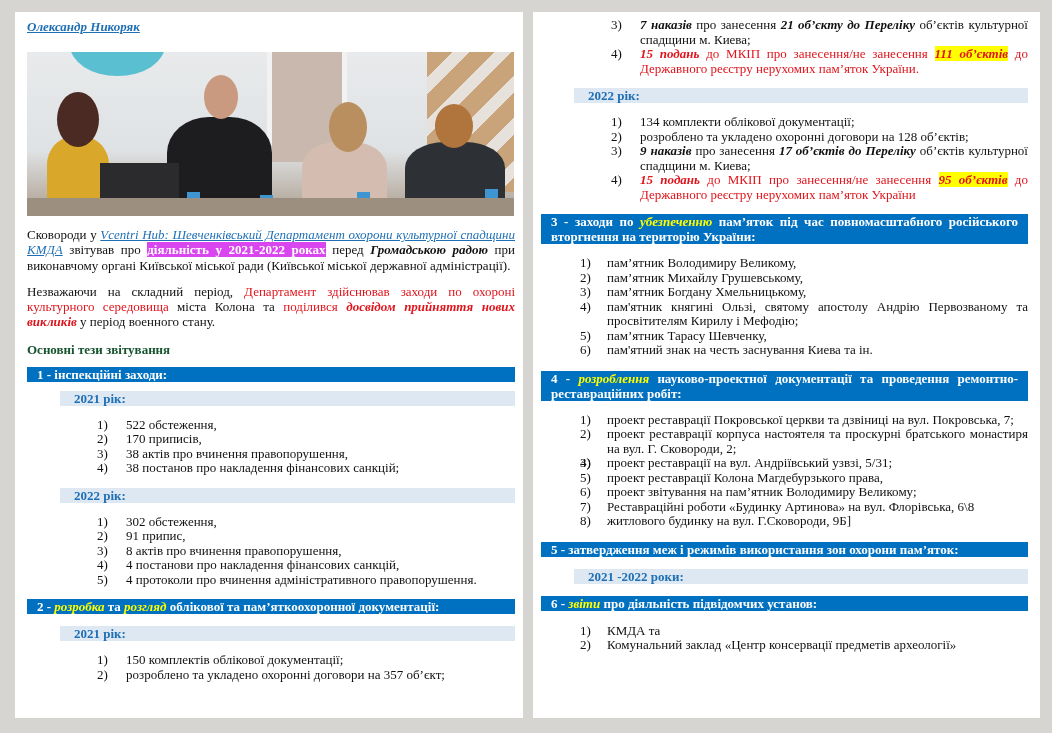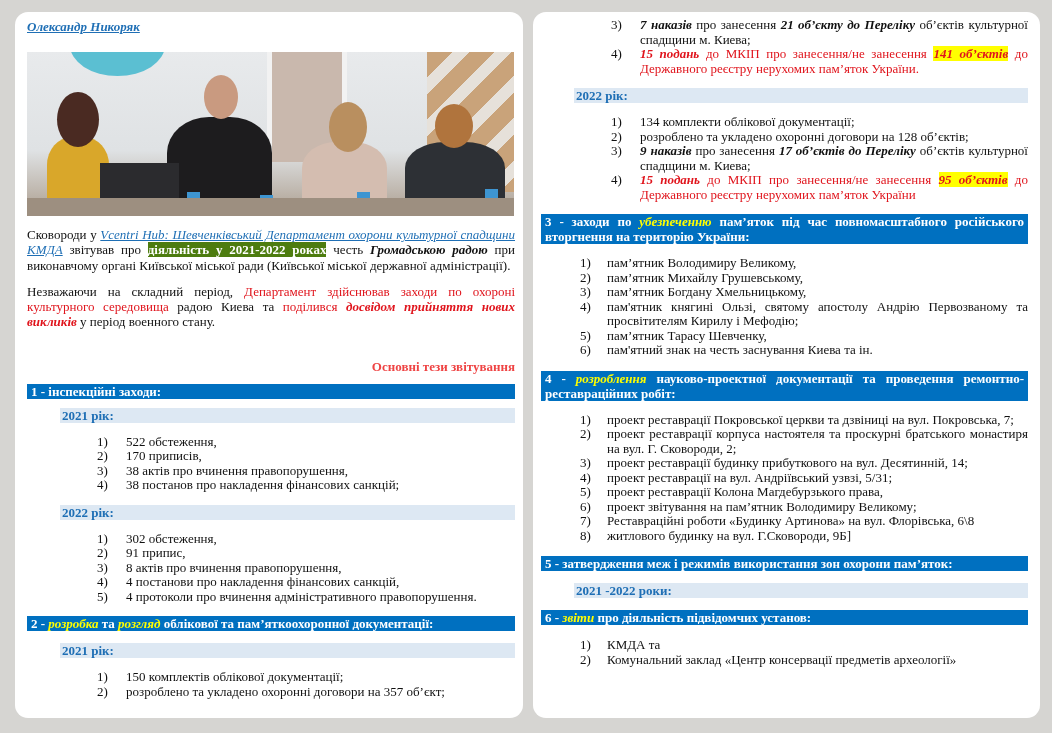--- a/index.html
+++ b/index.html
@@ -6,21 +6,20 @@
   body {
     width: 1052px; height: 733px; overflow: hidden;
     background: #d6d5d2;
     font-family: "Liberation Serif", "DejaVu Serif", serif;
     font-size: 13px; color: #111;
     position: relative;
   }
   .page {
     position: absolute; background: #fff; overflow: hidden;
     box-sizing: border-box;
-    border-radius: 13px;
   }
   #page-left { left: 15px; top: 12px; width: 508px; height: 706px; padding: 6px 8px 0 12px; }
   #page-right { left: 533px; top: 12px; width: 507px; height: 706px; padding: 0 12px 0 8px; }
 
   .author { font-weight: bold; font-style: italic; color: #1f6fb5; text-decoration: underline; font-size: 13px; margin: 1px 0 0 0; line-height: 16px; }
   .photo {
     margin-top: 17px; width: 487px; height: 164px; position: relative; overflow: hidden;
     background: linear-gradient(180deg, #e8eaec 0%, #dfe2e4 60%, #bfb7ae 85%, #a99c8d 100%);
   }
   .photo .circle { position: absolute; left: 43px; top: -38px; width: 95px; height: 62px; border-radius: 50%; background: #5bbfd2; }
@@ -32,35 +31,35 @@
   .photo .laptop { position: absolute; left: 73px; top: 111px; width: 79px; height: 47px; background: #2b2b2e; }
   .photo .cup { position: absolute; width: 13px; height: 17px; background: #3e95d1; }
 
   .dateline { margin-top: 12px; line-height: 16px; }
   .dateline .time { color: #1f6fb5; font-style: italic; text-decoration: underline; }
   .dateline .dot { color: #555; margin: 0 4px 0 8px; }
   .dateline .date { color: #e0141c; font-weight: bold; }
 
   p.body { margin: 11px 0 0 0; text-align: justify; line-height: 15.3px; }
   .link { color: #1f6fb5; font-style: italic; text-decoration: underline; }
-  .hl-red { background: #4d7c0f; color: #fff; font-weight: bold; }
+  .hl-red { background: #d946ef; color: #fff; font-weight: bold; }
   .red { color: #e0141c; }
   .bi { font-weight: bold; font-style: italic; }
   .hl-yellow { background: #ffff00; }
   .yellow-i { color: #ffff00; font-style: italic; }
 
-  .center-title { text-align: right; color: #ef4444; font-weight: bold; margin-top: 29px; line-height: 16px; }
+  .center-title { text-align: left; color: #14532d; font-weight: bold; margin-top: 12px; line-height: 16px; }
 
   .sec-bar {
     background: #0070c0; color: #fff; font-weight: bold; line-height: 15px;
-    padding: 0 4px; margin-top: 9px; text-align: justify;
+    padding: 0 10px; margin-top: 9px; text-align: justify;
   }
   .year-bar {
     background: #dde8f3; color: #1f6fb5; font-weight: bold; line-height: 15px;
-    margin: 9px 0 0 33px; padding: 0 2px;
+    margin: 9px 0 0 33px; padding: 0 14px;
   }
   ol.items { list-style: none; margin: 12px 0 0 0; padding: 0; }
   ol.items li { position: relative; line-height: 14.5px; text-align: justify; }
   ol.items.lvl2 li { padding-left: 99px; }
   ol.items.lvl2 li .num { position: absolute; left: 70px; }
   ol.items.lvl1 li { padding-left: 66px; }
   ol.items.lvl1 li .num { position: absolute; left: 39px; }
   .plain-par { margin: 13px 0 0 66px; line-height: 15px; text-align: justify; }
 </style>
 </head>
@@ -85,25 +84,25 @@
     <div class="laptop"></div>
     <div class="cup" style="left:160px;top:140px;"></div>
     <div class="cup" style="left:233px;top:143px;"></div>
     <div class="cup" style="left:330px;top:140px;"></div>
     <div class="cup" style="left:458px;top:137px;"></div>
     <div class="table"></div>
   </div>
 
 
   <p class="body">
-    <span>Сковороди у </span><span class="link">Vcentri Hub: Шевченківський Департамент охорони культурної спадщини КМДА</span><span> звітував про </span><span class="hl-red">діяльність у 2021-2022 роках</span><span> честь </span><span class="bi">Громадською радою</span><span> при виконавчому органі Київської міської ради (Київської міської державної адміністрації).</span>
+    <span>Сковороди у </span><span class="link">Vcentri Hub: Шевченківський Департамент охорони культурної спадщини КМДА</span><span> звітував про </span><span class="hl-red">діяльність у 2021-2022 роках</span><span> перед </span><span class="bi">Громадською радою</span><span> при виконавчому органі Київської міської ради (Київської міської державної адміністрації).</span>
   </p>
 
   <p class="body">
-    <span>Незважаючи на складний період, </span><span class="red">Департамент здійснював заходи по охороні культурного середовища</span><span> радою Киева та </span><span class="red">поділився </span><span class="red bi">досвідом прийняття нових викликів</span><span> у період военного стану.</span>
+    <span>Незважаючи на складний період, </span><span class="red">Департамент здійснював заходи по охороні культурного середовища</span><span> міста Колона та </span><span class="red">поділився </span><span class="red bi">досвідом прийняття нових викликів</span><span> у період военного стану.</span>
   </p>
 
   <div class="center-title">Основні тези звітування</div>
 
   <div class="sec-bar">1 - інспекційні заходи:</div>
   <div class="year-bar">2021 рік:</div>
   <ol class="items lvl2">
     <li><span class="num">1)</span><span>522 обстеження,</span></li>
     <li><span class="num">2)</span><span>170 приписів,</span></li>
     <li><span class="num">3)</span><span>38 актів про вчинення правопорушення,</span></li>
@@ -124,21 +123,21 @@
   <div class="year-bar" style="margin-top:12px">2021 рік:</div>
   <ol class="items lvl2">
     <li><span class="num">1)</span><span>150 комплектів облікової документації;</span></li>
     <li><span class="num">2)</span><span>розроблено та укладено охоронні договори на 357 об’єкт;</span></li>
   </ol>
 </div>
 
 <div class="page" id="page-right">
   <ol class="items lvl2" style="margin-top:6px">
     <li><span class="num">3)</span><span class="bi">7 наказів</span><span> про занесення </span><span class="bi">21 об’єкту до Переліку</span><span> об’єктів культурної спадщини м. Киева;</span></li>
-    <li class="red"><span class="num" style="color:#111">4)</span><span class="bi">15 подань</span><span> до МКІП про занесення/не занесення </span><span class="bi hl-yellow">141 об’єктів</span><span> до Державного реєстру нерухомих пам’яток України.</span></li>
+    <li class="red"><span class="num" style="color:#111">4)</span><span class="bi">15 подань</span><span> до МКІП про занесення/не занесення </span><span class="bi hl-yellow">111 об’єктів</span><span> до Державного реєстру нерухомих пам’яток України.</span></li>
   </ol>
 
   <div class="year-bar" style="margin-top:12px">2022 рік:</div>
   <ol class="items lvl2">
     <li><span class="num">1)</span><span>134 комплекти облікової документації;</span></li>
     <li><span class="num">2)</span><span>розроблено та укладено охоронні договори на 128 об’єктів;</span></li>
     <li><span class="num">3)</span><span class="bi">9 наказів</span><span> про занесення </span><span class="bi">17 об’єктів до Переліку</span><span> об’єктів культурної спадщини м. Киева;</span></li>
     <li class="red"><span class="num" style="color:#111">4)</span><span class="bi">15 подань</span><span> до МКІП про занесення/не занесення </span><span class="bi hl-yellow">95 об’єктів</span><span> до Державного реєстру нерухомих пам’яток України</span></li>
   </ol>
 
@@ -153,21 +152,21 @@
     <li><span class="num">5)</span><span>пам’ятник Тарасу Шевченку,</span></li>
     <li><span class="num">6)</span><span>пам'ятний знак на честь заснування Киева та ін.</span></li>
   </ol>
 
   <div class="sec-bar" style="margin-top:13px">
     <span>4 - </span><span class="yellow-i">розроблення</span><span> науково-проектної документації та проведення ремонтно-реставраційних робіт:</span>
   </div>
   <ol class="items lvl1">
     <li><span class="num">1)</span><span>проект реставрації Покровської церкви та дзвіниці на вул. Покровська, 7;</span></li>
     <li><span class="num">2)</span><span>проект реставрації корпуса настоятеля та проскурні братського монастиря на вул. Г. Сковороди, 2;</span></li>
-    <li><span class="num">3)</span><span>проект реставрації будинку прибуткового на вул. Десятинній, 14;</span></li>
+    <li><span class="num">3)</span></li>
     <li><span class="num">4)</span><span>проект реставрації на вул. Андріївський узвзі, 5/31;</span></li>
     <li><span class="num">5)</span><span>проект реставрації Колона Магдебурзького права,</span></li>
     <li><span class="num">6)</span><span>проект звітування на пам’ятник Володимиру Великому;</span></li>
     <li><span class="num">7)</span><span>Реставраційні роботи «Будинку Артинова» на вул. Флорівська, 6\8</span></li>
     <li><span class="num">8)</span><span>житлового будинку на вул. Г.Сковороди, 9Б]</span></li>
   </ol>
 
   <div class="sec-bar" style="margin-top:13px">5 - затвердження меж і режимів використання зон охорони пам’яток:</div>
   <div class="year-bar" style="margin-top:12px">2021 -2022 роки:</div>
 

